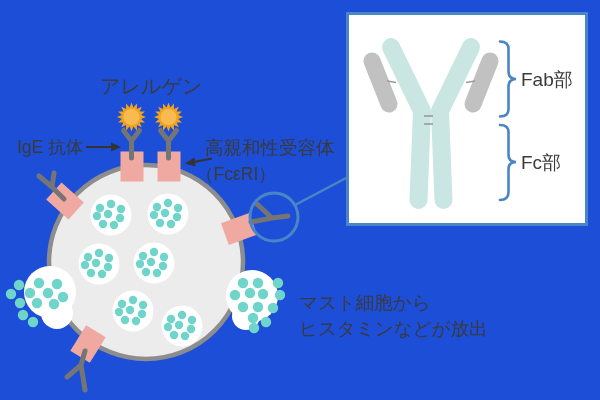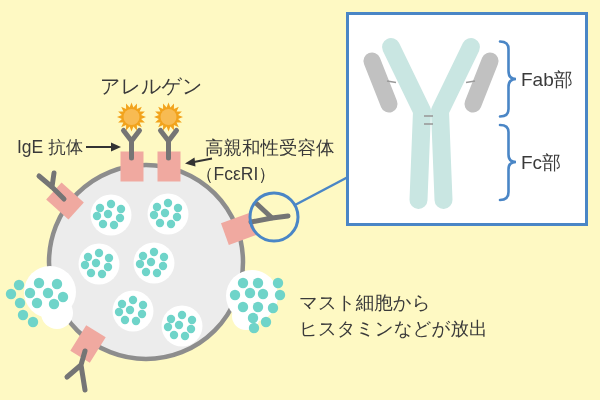--- a/index.html
+++ b/index.html
@@ -1,16 +1,16 @@
 <!DOCTYPE html>
 <html><head>
 <meta charset="utf-8">
 <style>
   html,body{margin:0;padding:0;background:#fff;}
-  .stage{position:relative;width:600px;height:400px;background:#fef9c3;overflow:hidden;
+  .stage{position:relative;width:600px;height:400px;background:#1d4ed8;overflow:hidden;
          font-family:"Liberation Sans", sans-serif;}
   svg text{font-family:"Liberation Sans", sans-serif;fill:#3a3a3a;}
   .cjk{font-weight:400;}
 </style>
 </head>
 <body>
 
 <div class="stage">
 <svg width="600" height="400" viewBox="0 0 600 400">
 

